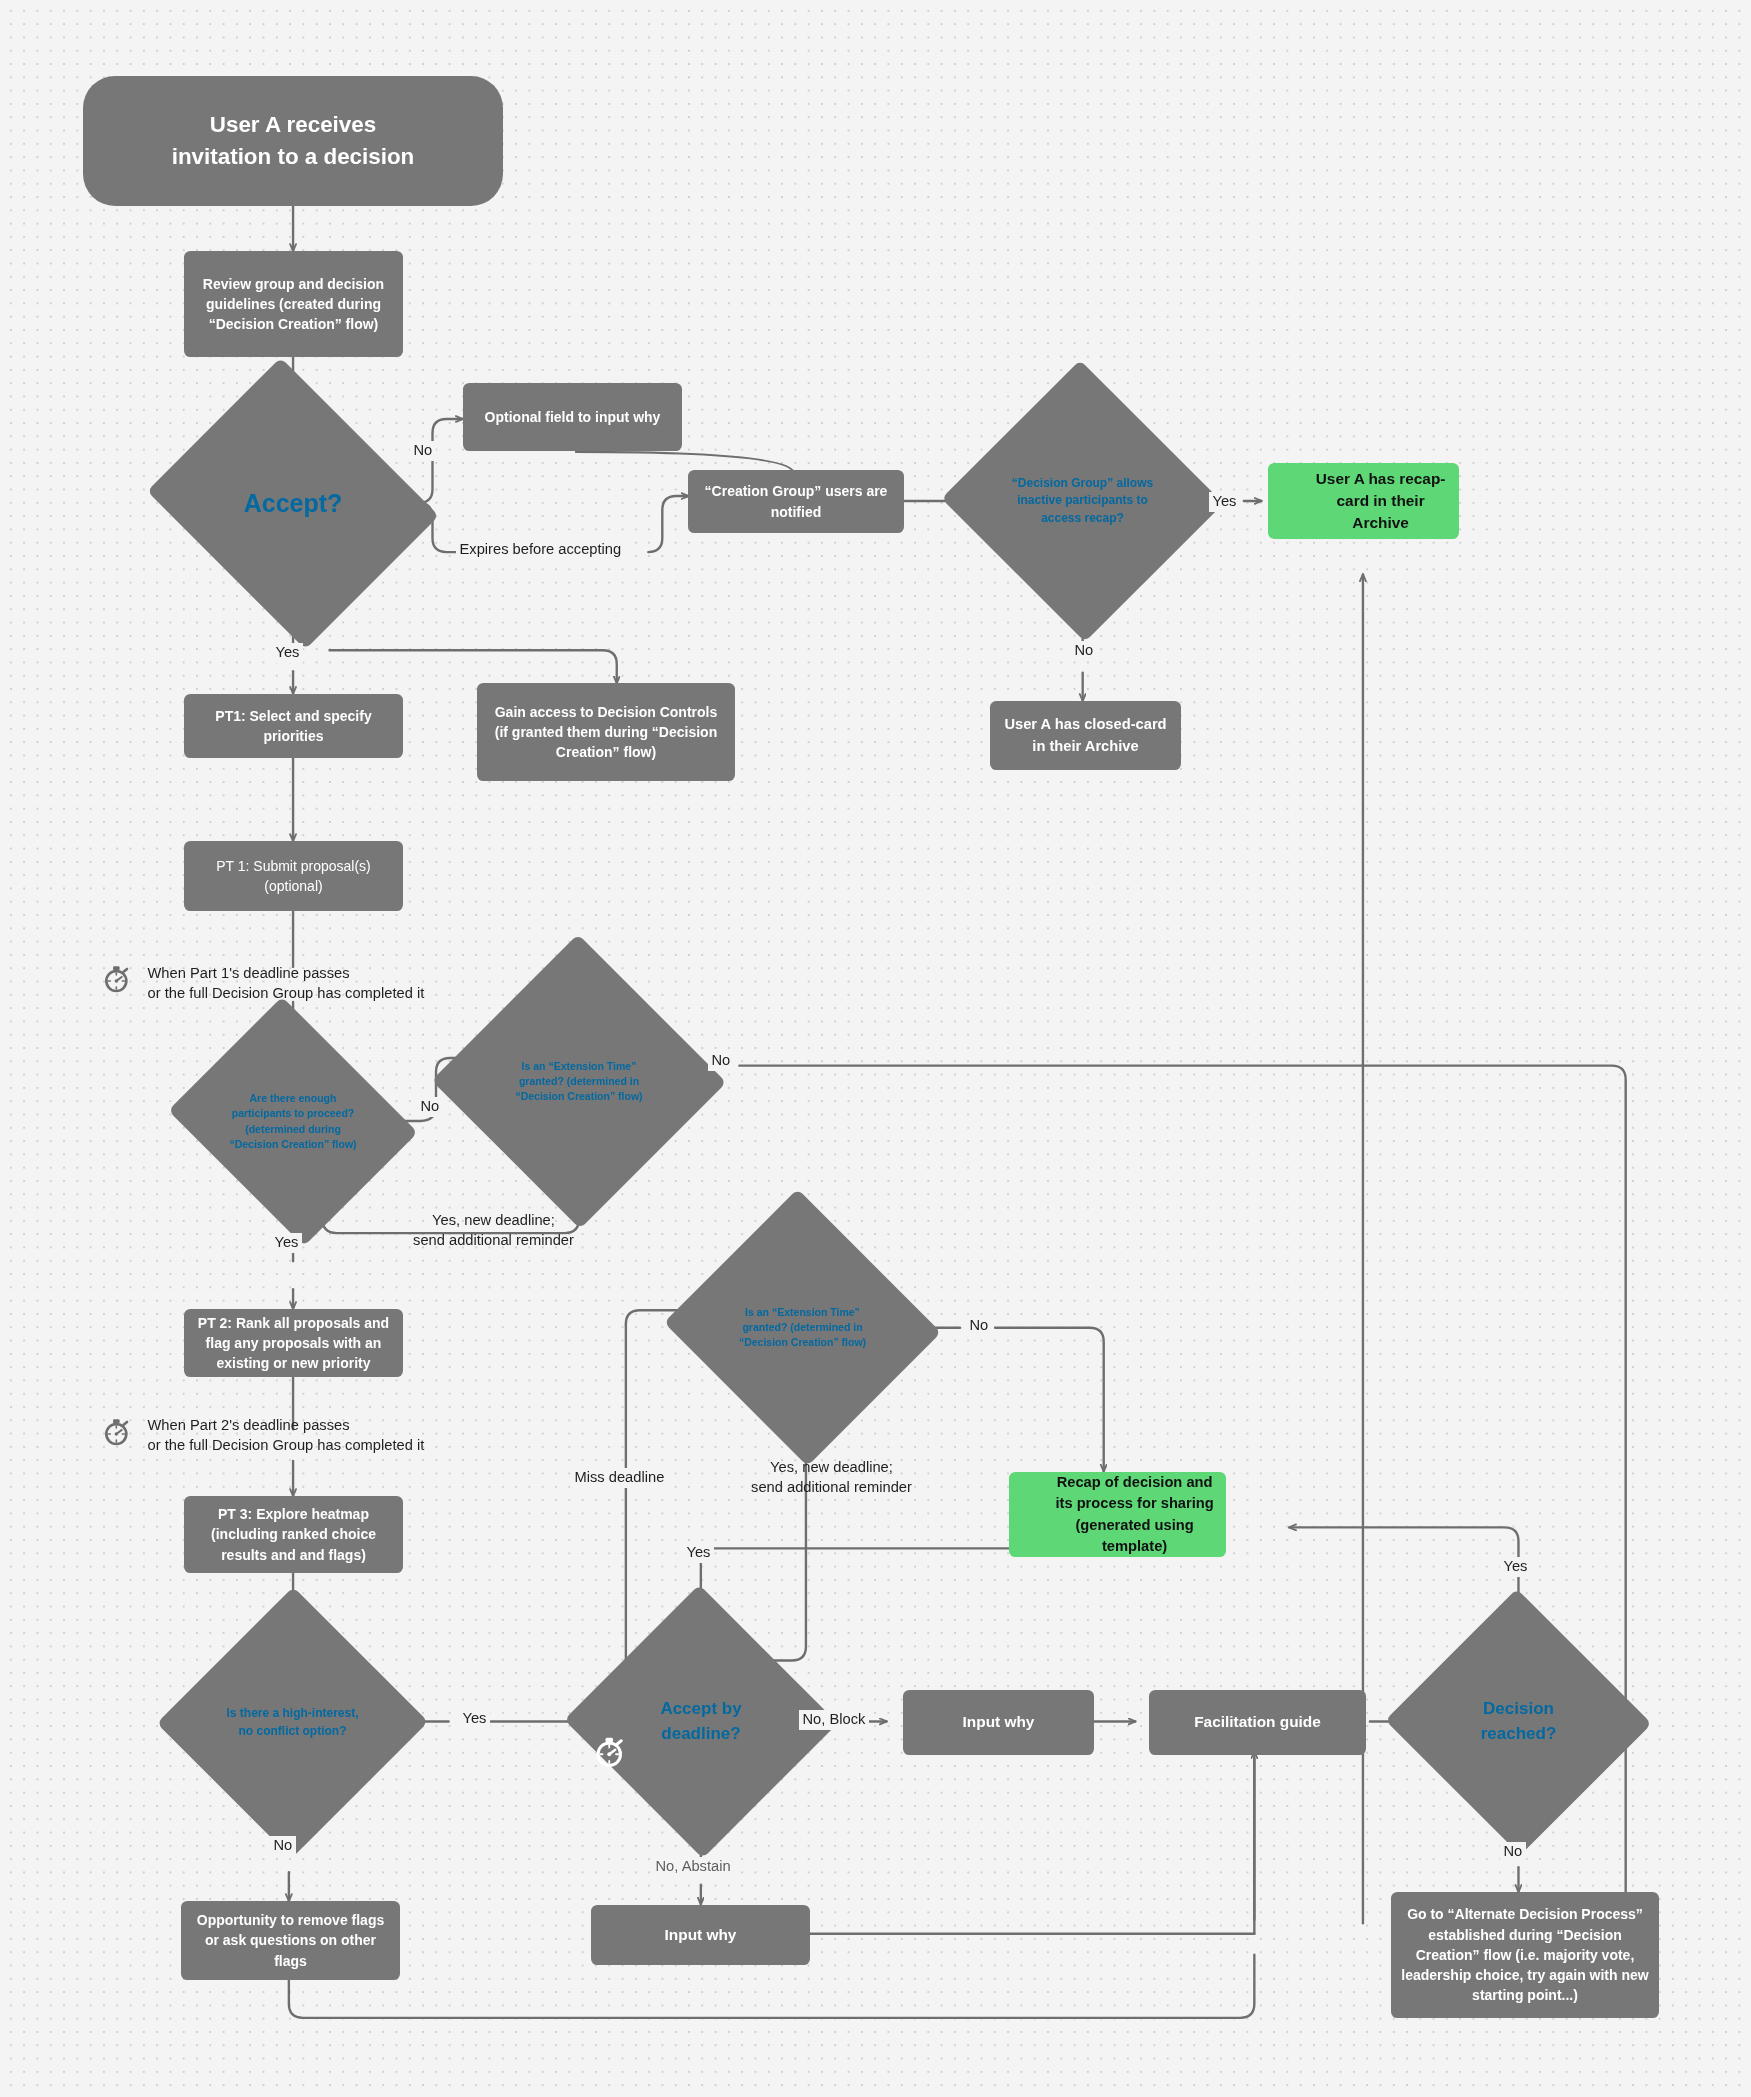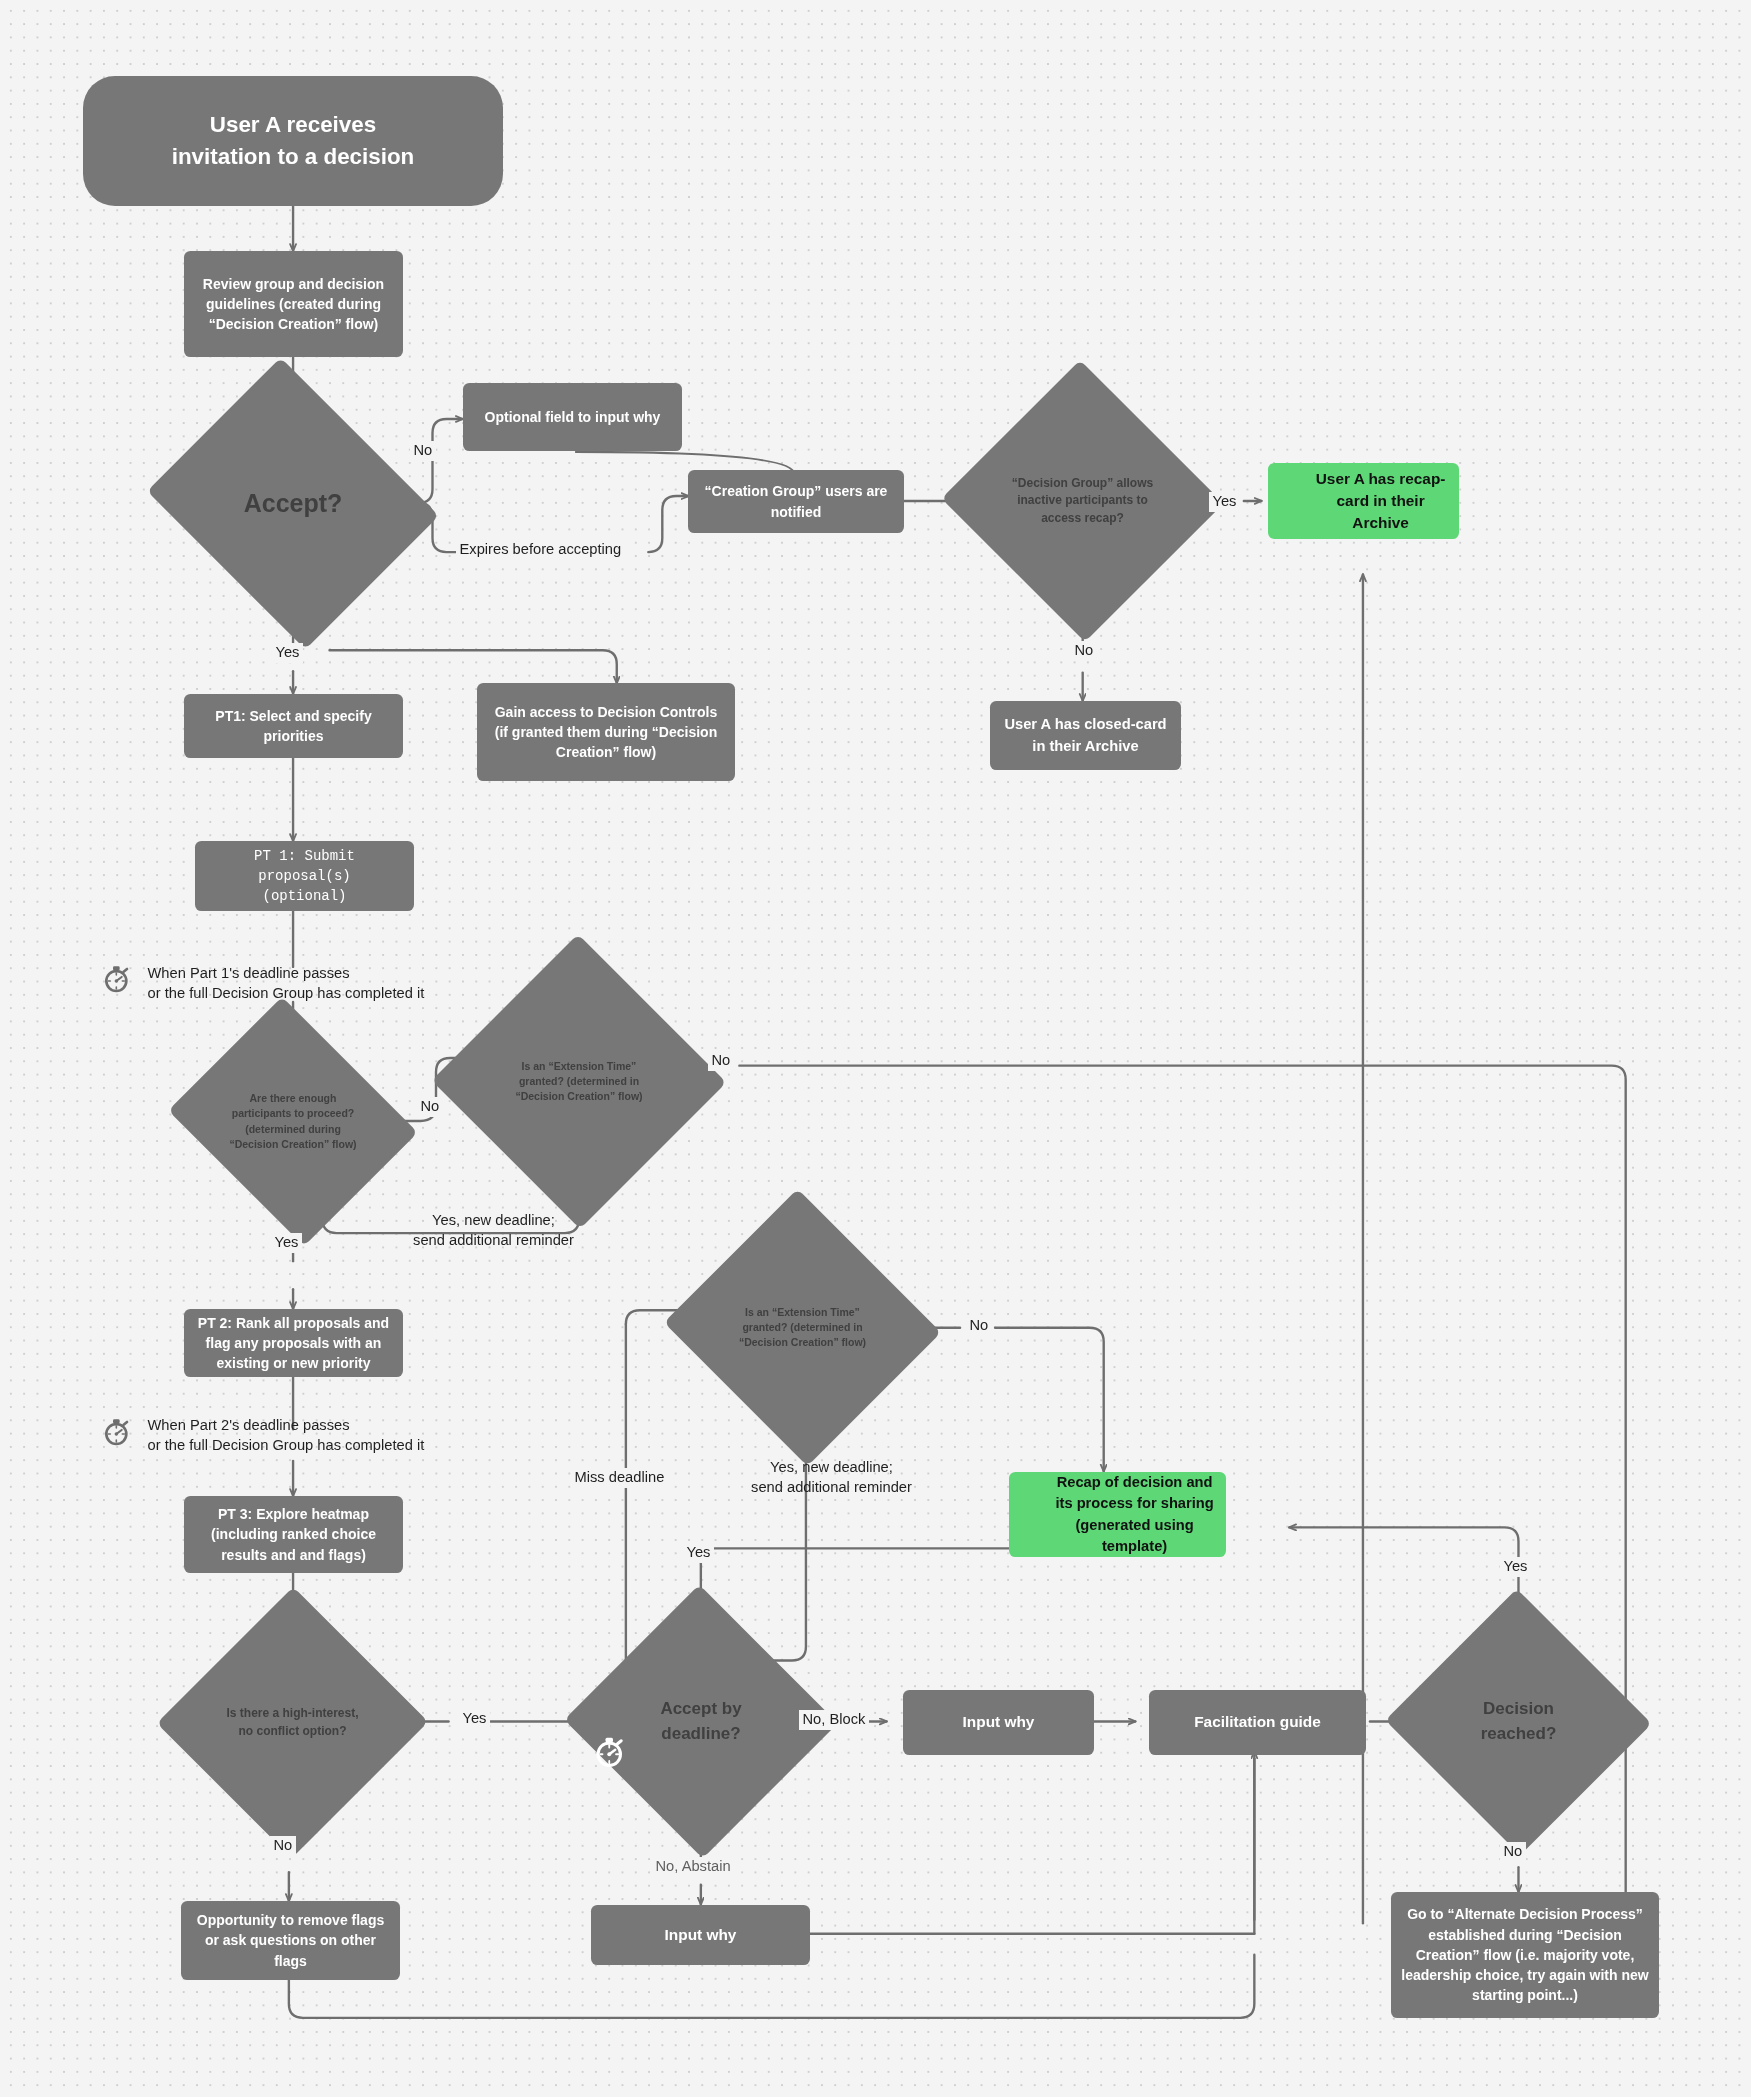--- a/index.html
+++ b/index.html
@@ -28,21 +28,21 @@
     color:#ffffff;
     font-weight:bold;
     line-height:1.45;
     padding:7px 9.8px;
   }
   .rect{background:#777777;border-radius:6.3px;}
   .terminator{background:#777777;border-radius:32px;}
   .green{background:#5ed877;color:#111111;border-radius:6.3px;padding-left:44px;}
   .diamond{
     background:transparent;
-    color:#404040;
+    color:#0369a1;
     padding:0;
     justify-content:center;
   }
   .diamond .dshape{
     position:absolute;inset:0;
     background:#777777;
     transform:rotate(45deg);
     border-radius:7px;
   }
   .diamond .dtext{
@@ -201,21 +201,21 @@
 </div>
 
 <div class="node rect" style="left:184px;top:694px;width:219px;height:64px;font-size:14px;">
   <span>PT1: Select and specify priorities</span>
 </div>
 
 <div class="node rect" style="left:477px;top:683px;width:258px;height:98px;font-size:14px;">
   <span>Gain access to Decision Controls (if granted them during “Decision Creation” flow)</span>
 </div>
 
-<div class="node rect" style="left:195px;top:841px;width:219px;height:70px;font-size:14px;font-family:Liberation Mono, monospace;">
+<div class="node rect" style="left:184px;top:841px;width:219px;height:70px;font-size:14px;">
   <span style="white-space:pre-line;font-weight:normal;">PT 1: Submit proposal(s)
 (optional)</span>
 </div>
 
 <div class="node diamond" style="left:197px;top:1041px;width:192px;height:161px;font-size:10.5px;">
   <span class="dshape"></span>
   <span class="dtext">Are there enough participants to proceed? (determined during “Decision Creation” flow)</span>
 </div>
 
 <div class="node diamond" style="left:474px;top:978px;width:210px;height:207px;font-size:10.5px;">

